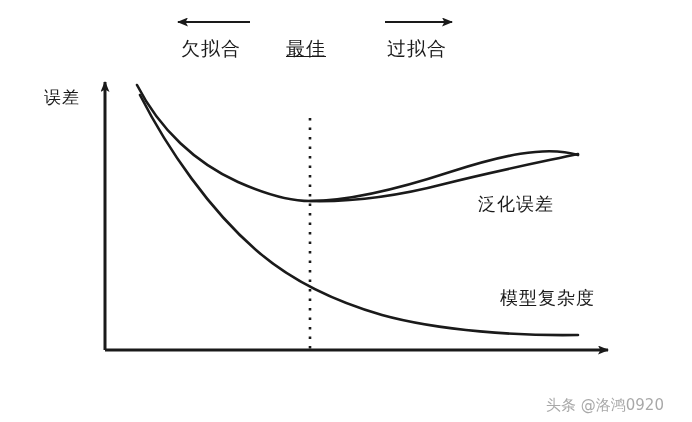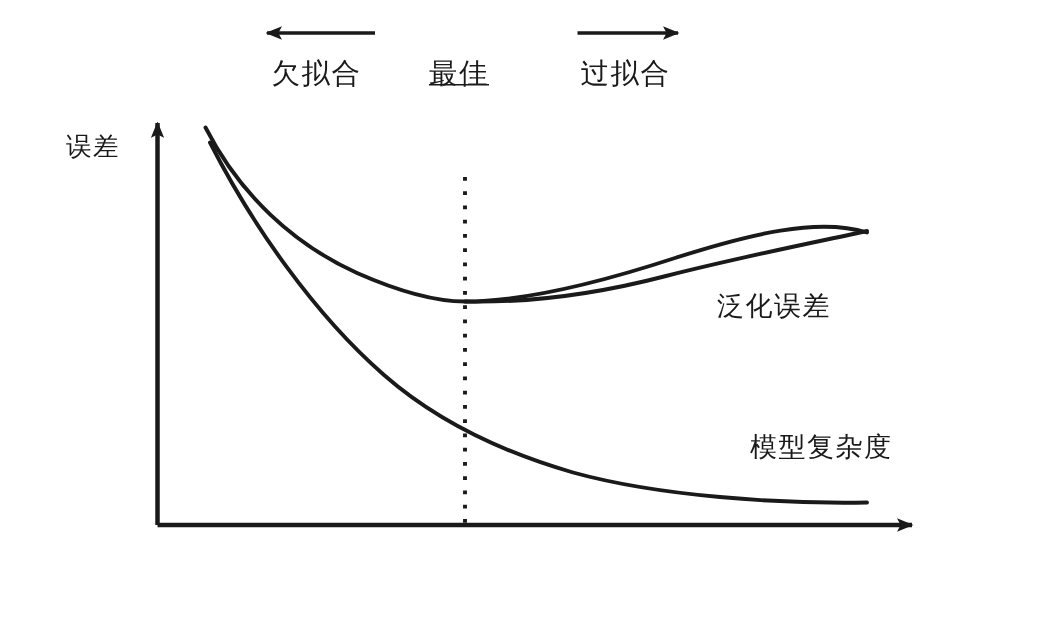--- a/index.html
+++ b/index.html
@@ -123,14 +123,15 @@
 
   <div class="lbl region-label" id="label-overfit">过拟合</div>
 
   <div class="lbl axis-label" id="label-yaxis">误差</div>
 
 
   <div class="lbl curve-label" id="label-generalization">泛化误差</div>
 
   <div class="lbl curve-label" id="label-training">模型复杂度</div>
 
+  <div id="watermark">头条 @洛鸿0920</div>
 
 </div>
 
 </body></html>

